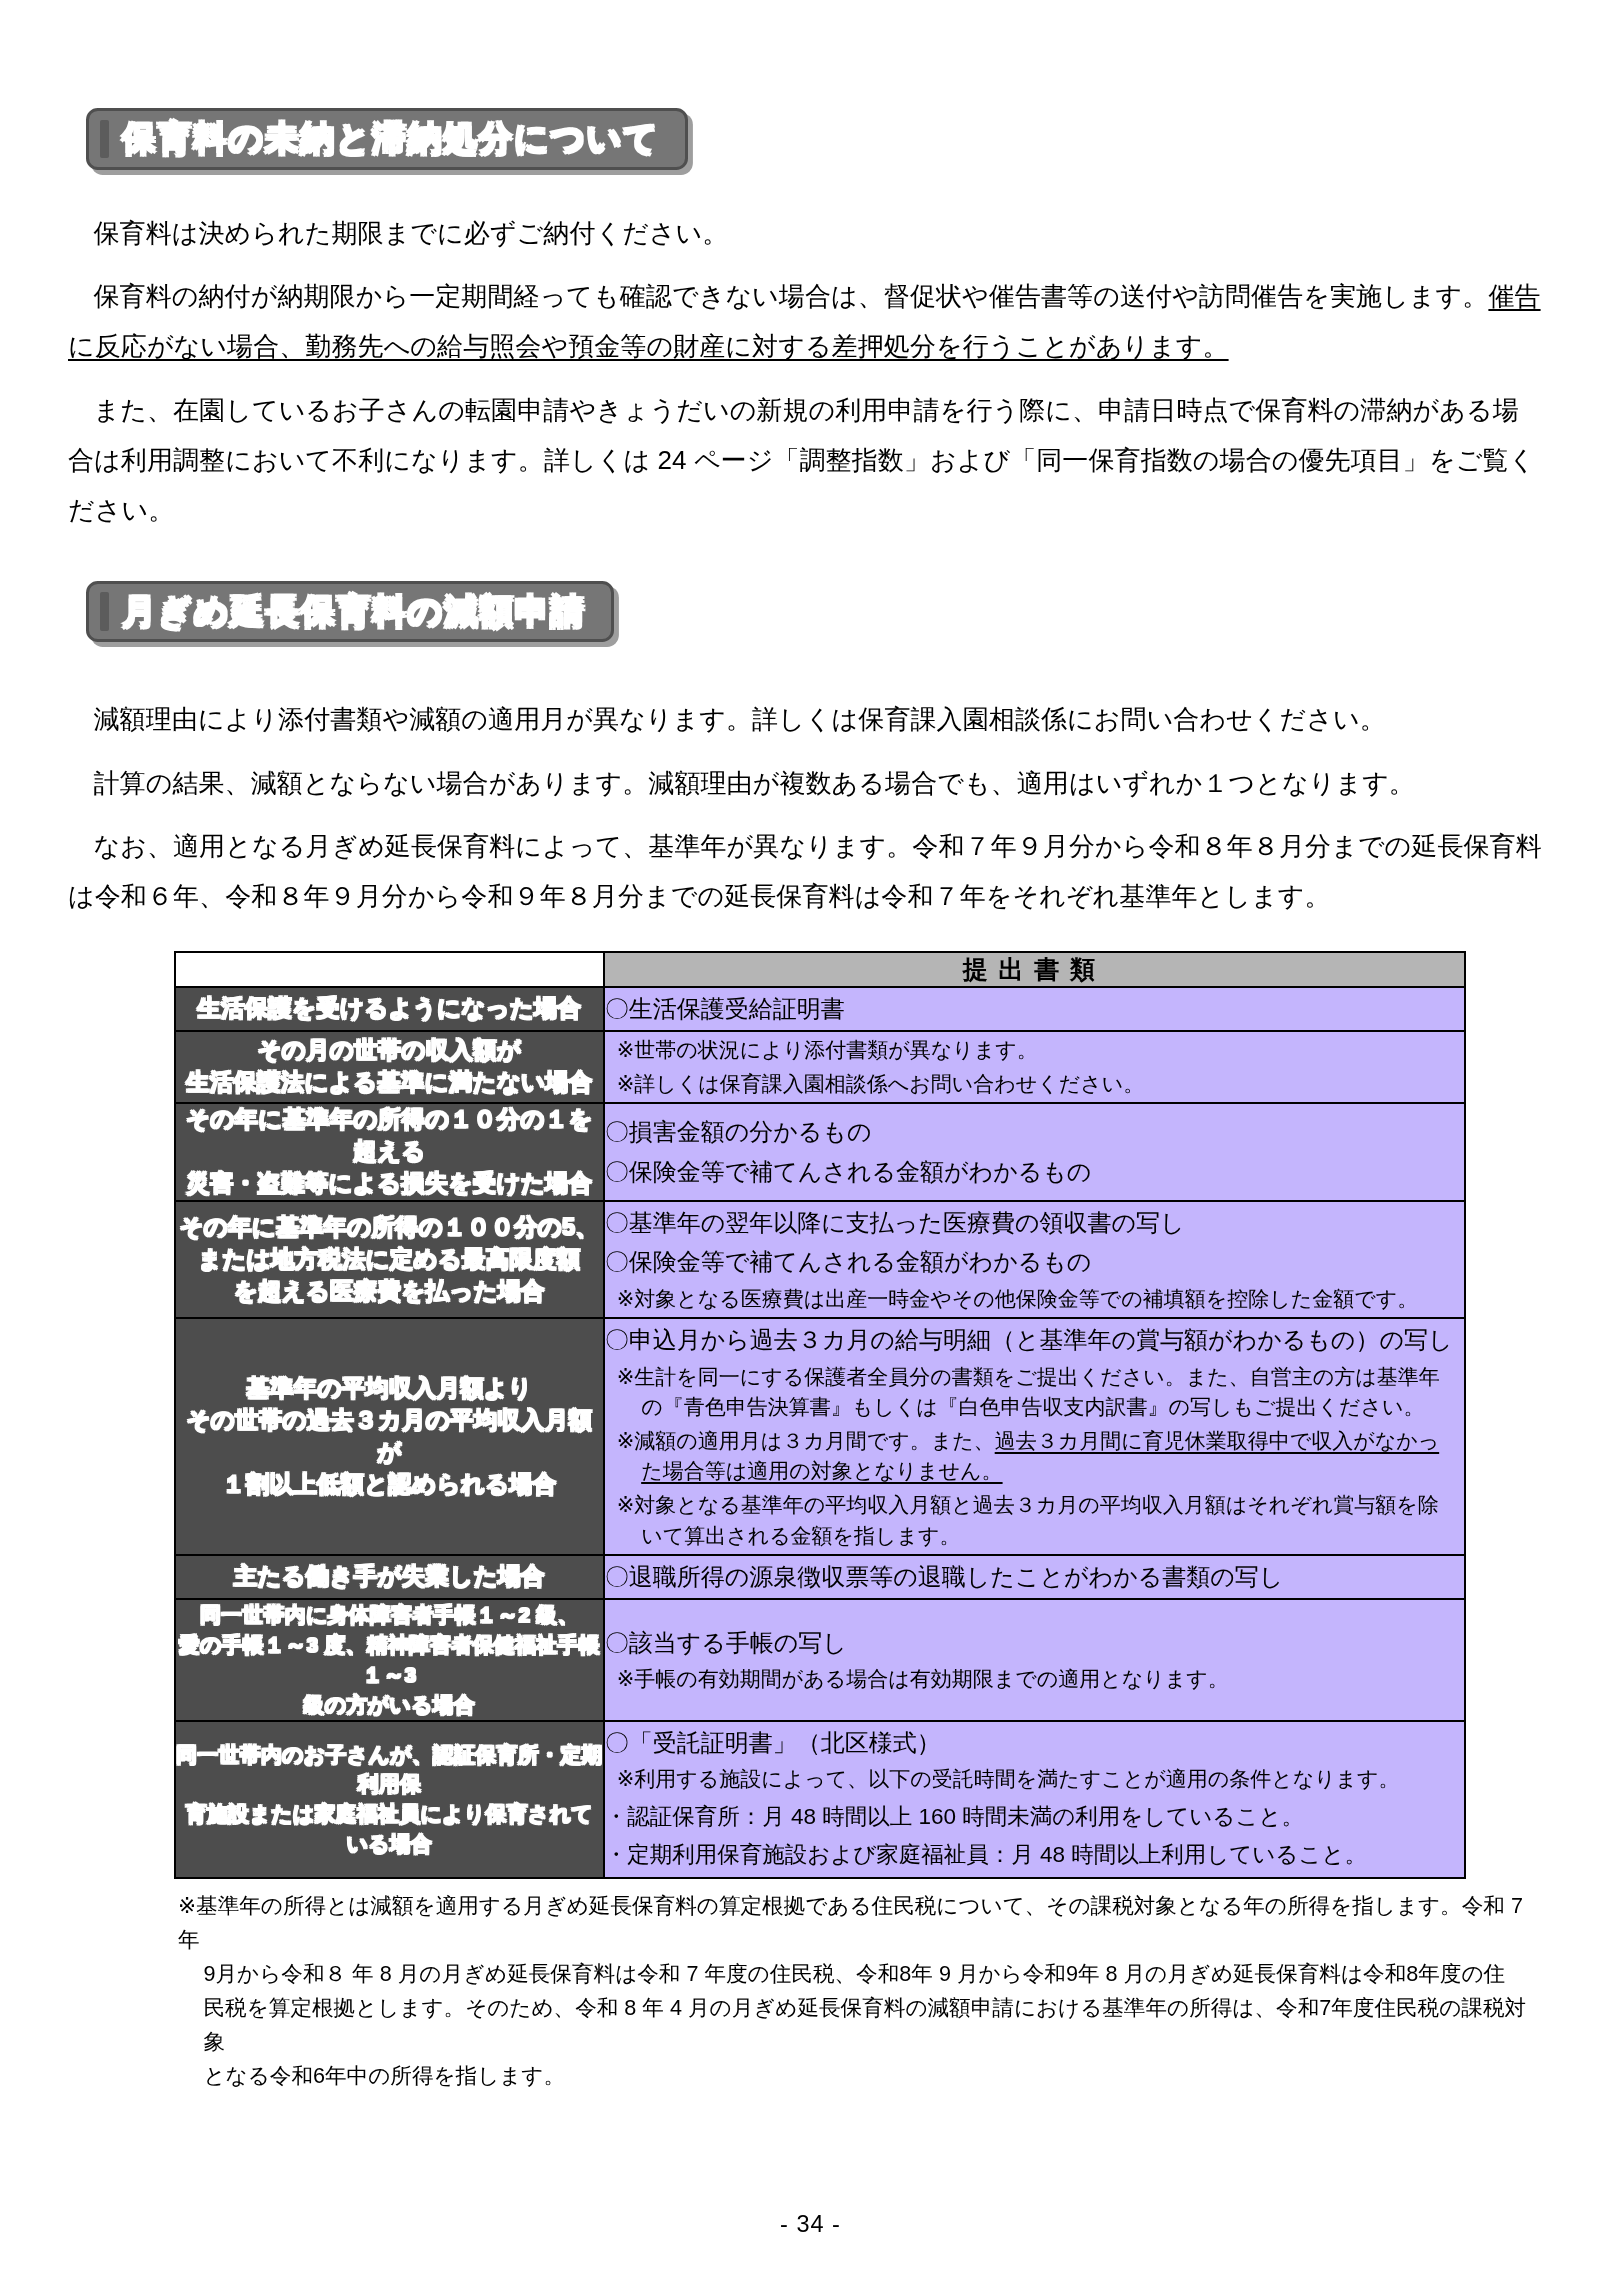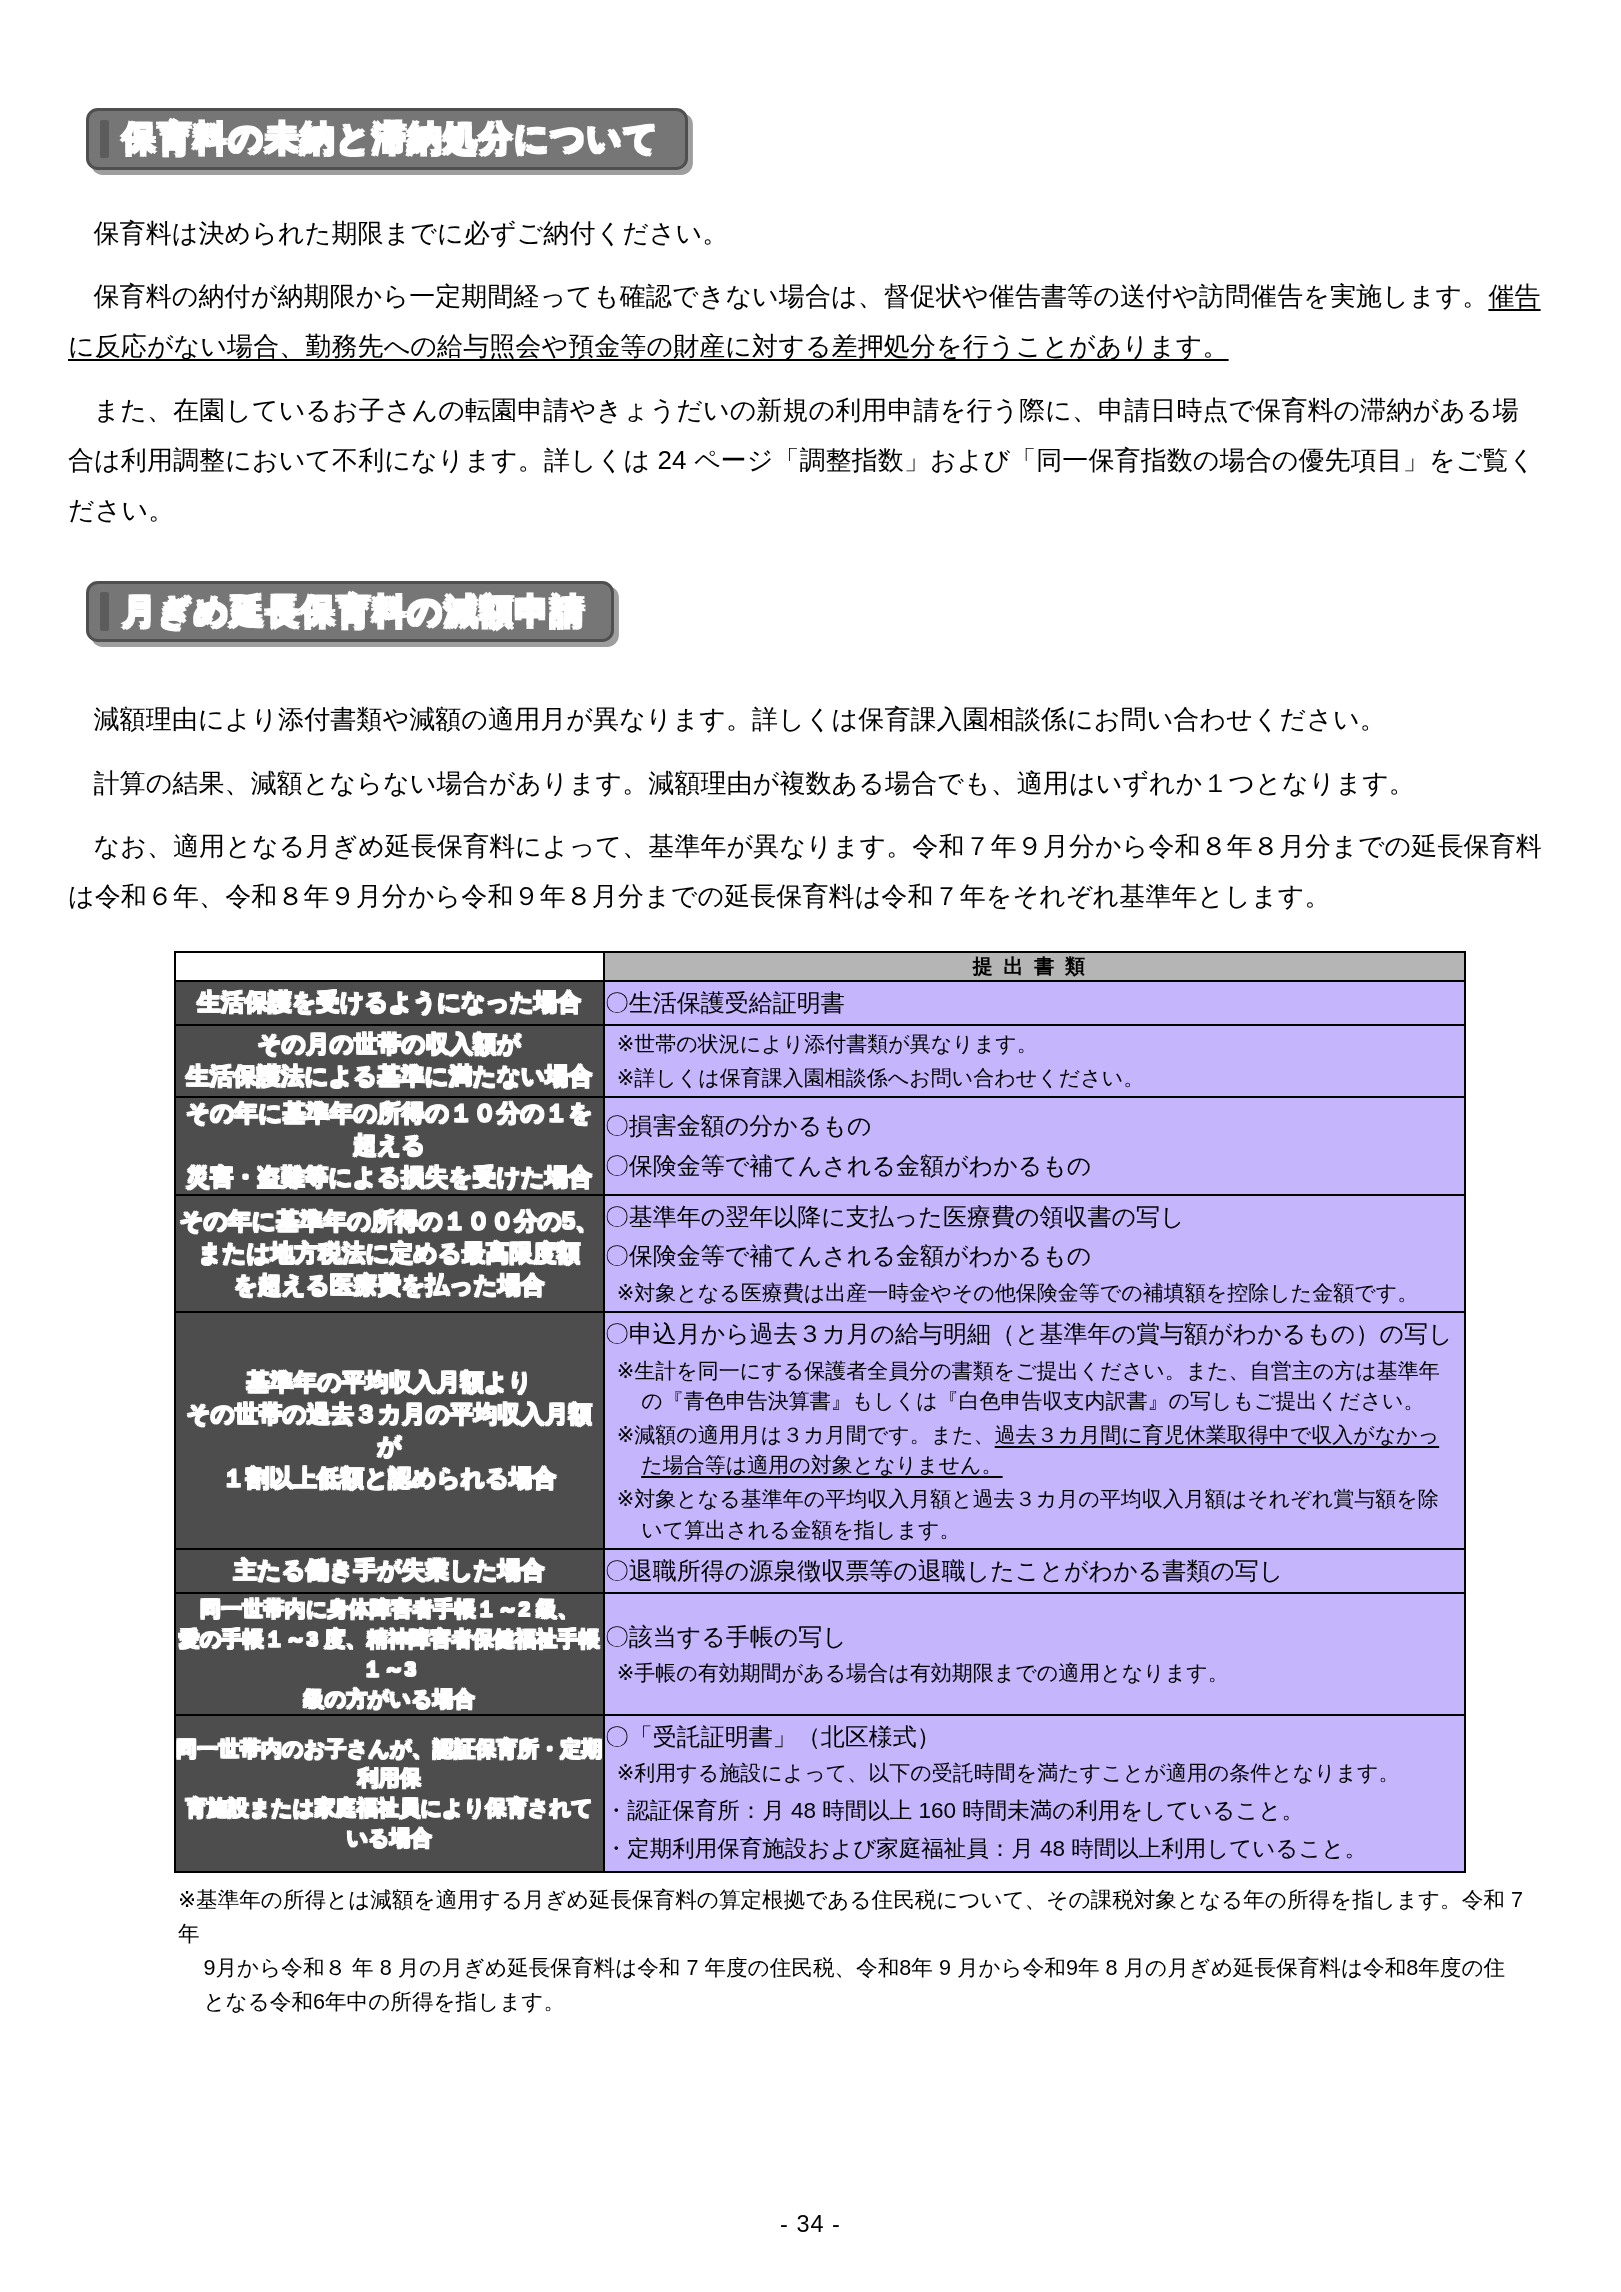--- a/index.html
+++ b/index.html
@@ -97,21 +97,21 @@
 
   .hdr-blank {
     border-left: none !important;
     border-top: none !important;
     border-bottom: none !important;
     background: #ffffff;
   }
   .hdr-cell {
     background: #b5b5b5;
     text-align: center;
-    font-size: 20px;
+    font-size: 25px;
     font-weight: bold;
     letter-spacing: 10.8px;
     padding: 6.9px 0 7.8px 10.8px;
     color: #000;
   }
 
   td.label {
     background: #4d4d4d;
     color: #ffffff;
     text-align: center;
@@ -354,19 +354,20 @@
               <div class="d-bullet">・定期利用保育施設および家庭福祉員：月 48 時間以上利用していること。</div>
             </td>
           </tr>
         </tbody>
     </table>
   </div>
 
   <div class="footnote">
     <span class="fn-first">※基準年の所得とは減額を適用する月ぎめ延長保育料の算定根拠である住民税について、その課税対象となる年の所得を指します。令和 7 年</span>
     <span class="fn-body">9月から令和８ 年 8 月の月ぎめ延長保育料は令和 7 年度の住民税、令和8年 9 月から令和9年 8 月の月ぎめ延長保育料は令和8年度の住</span>
+    <span class="fn-body">民税を算定根拠とします。そのため、令和 8 年 4 月の月ぎめ延長保育料の減額申請における基準年の所得は、令和7年度住民税の課税対象</span>
     <span class="fn-body">となる令和6年中の所得を指します。</span>
   </div>
 
   <div class="page-number">- 34 -</div>
 
 </div>
 
 
 </body></html>

